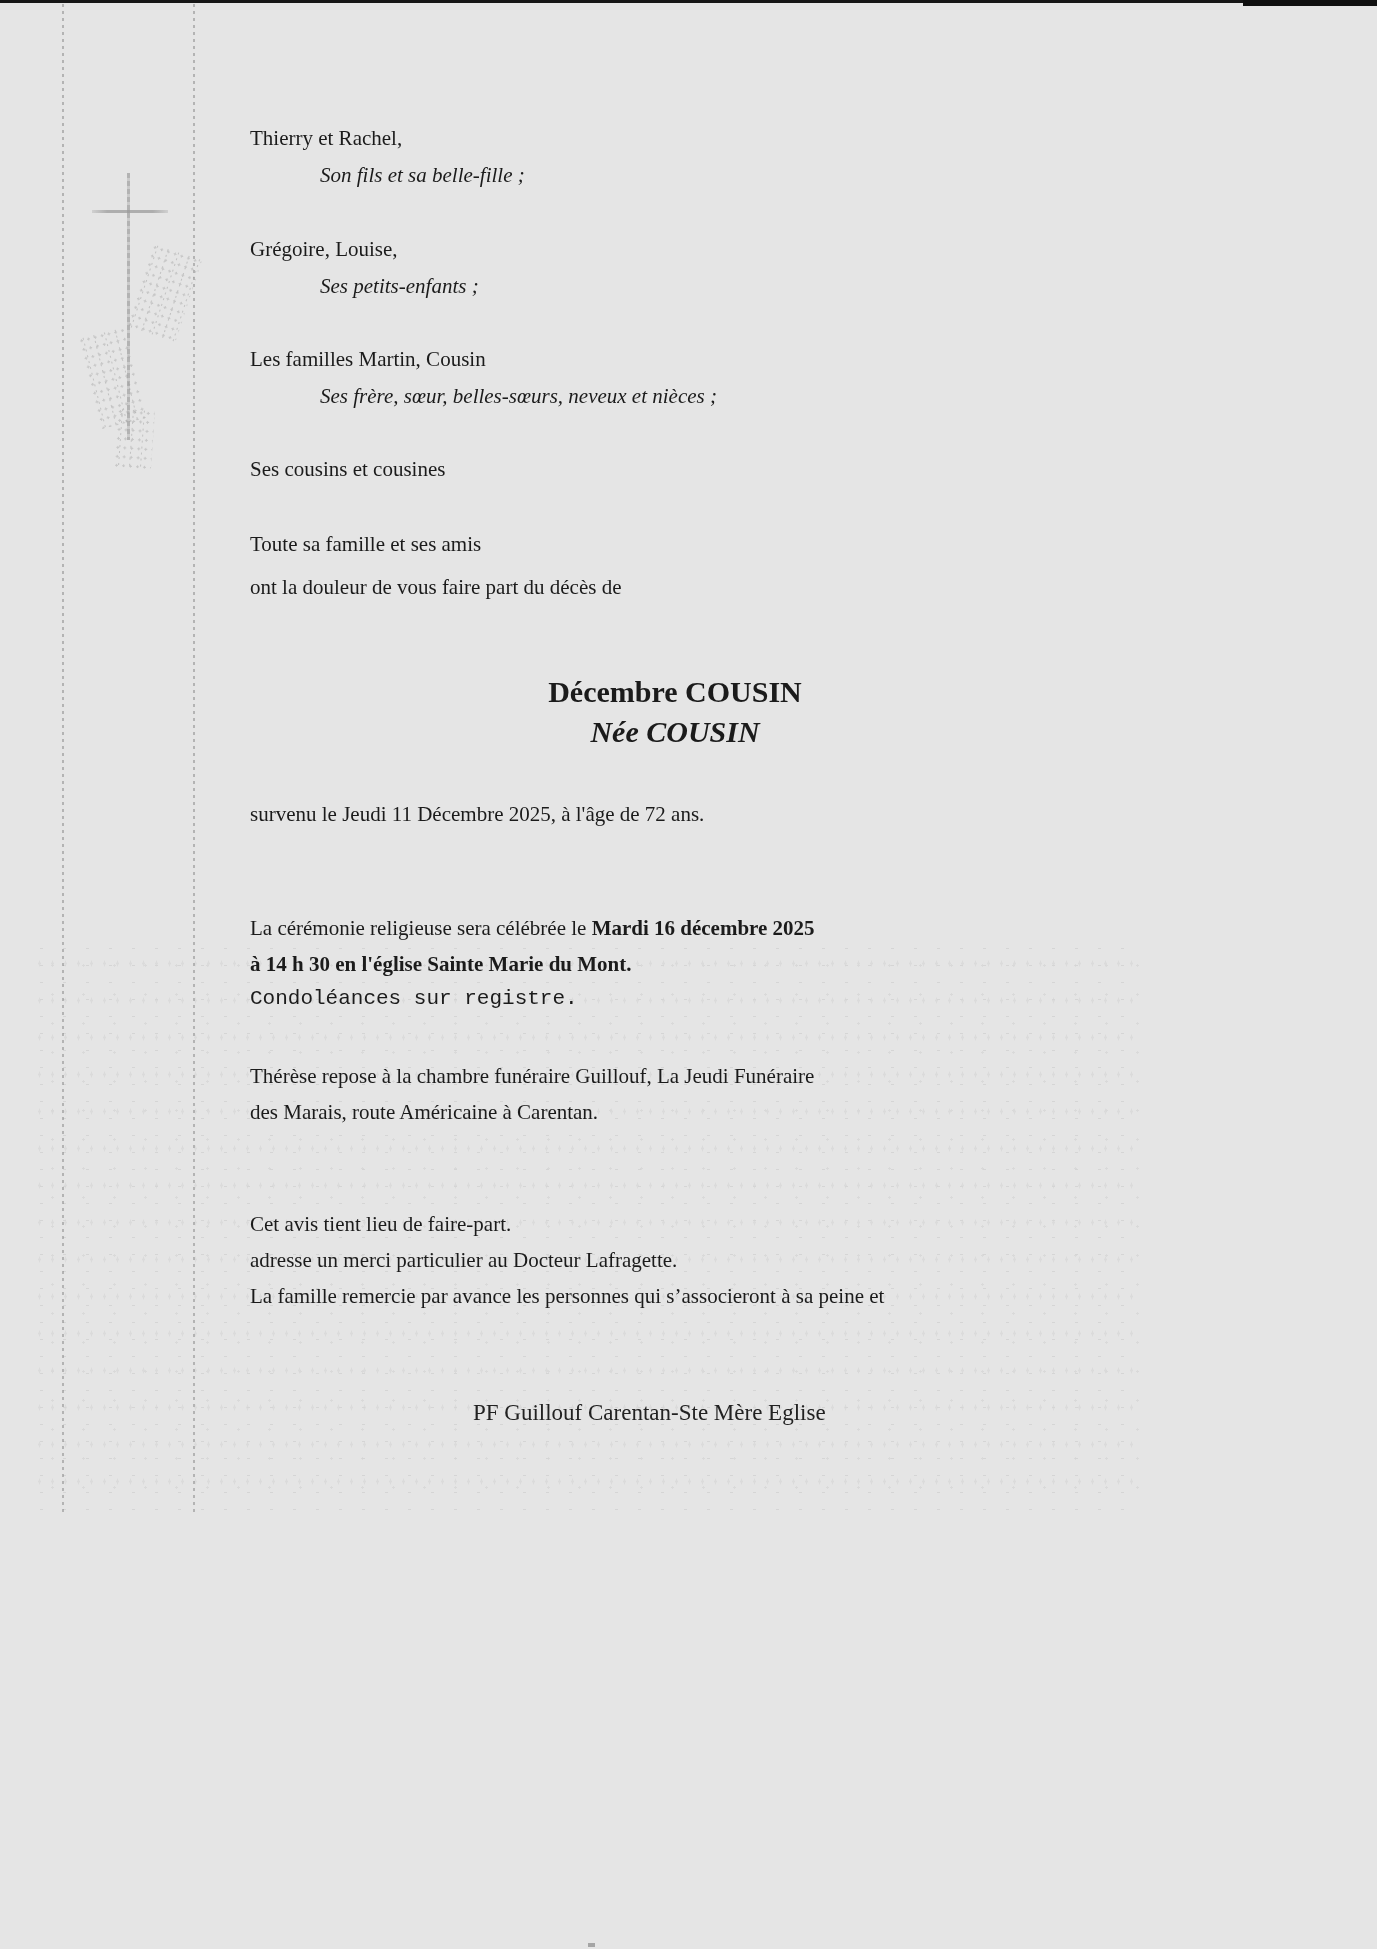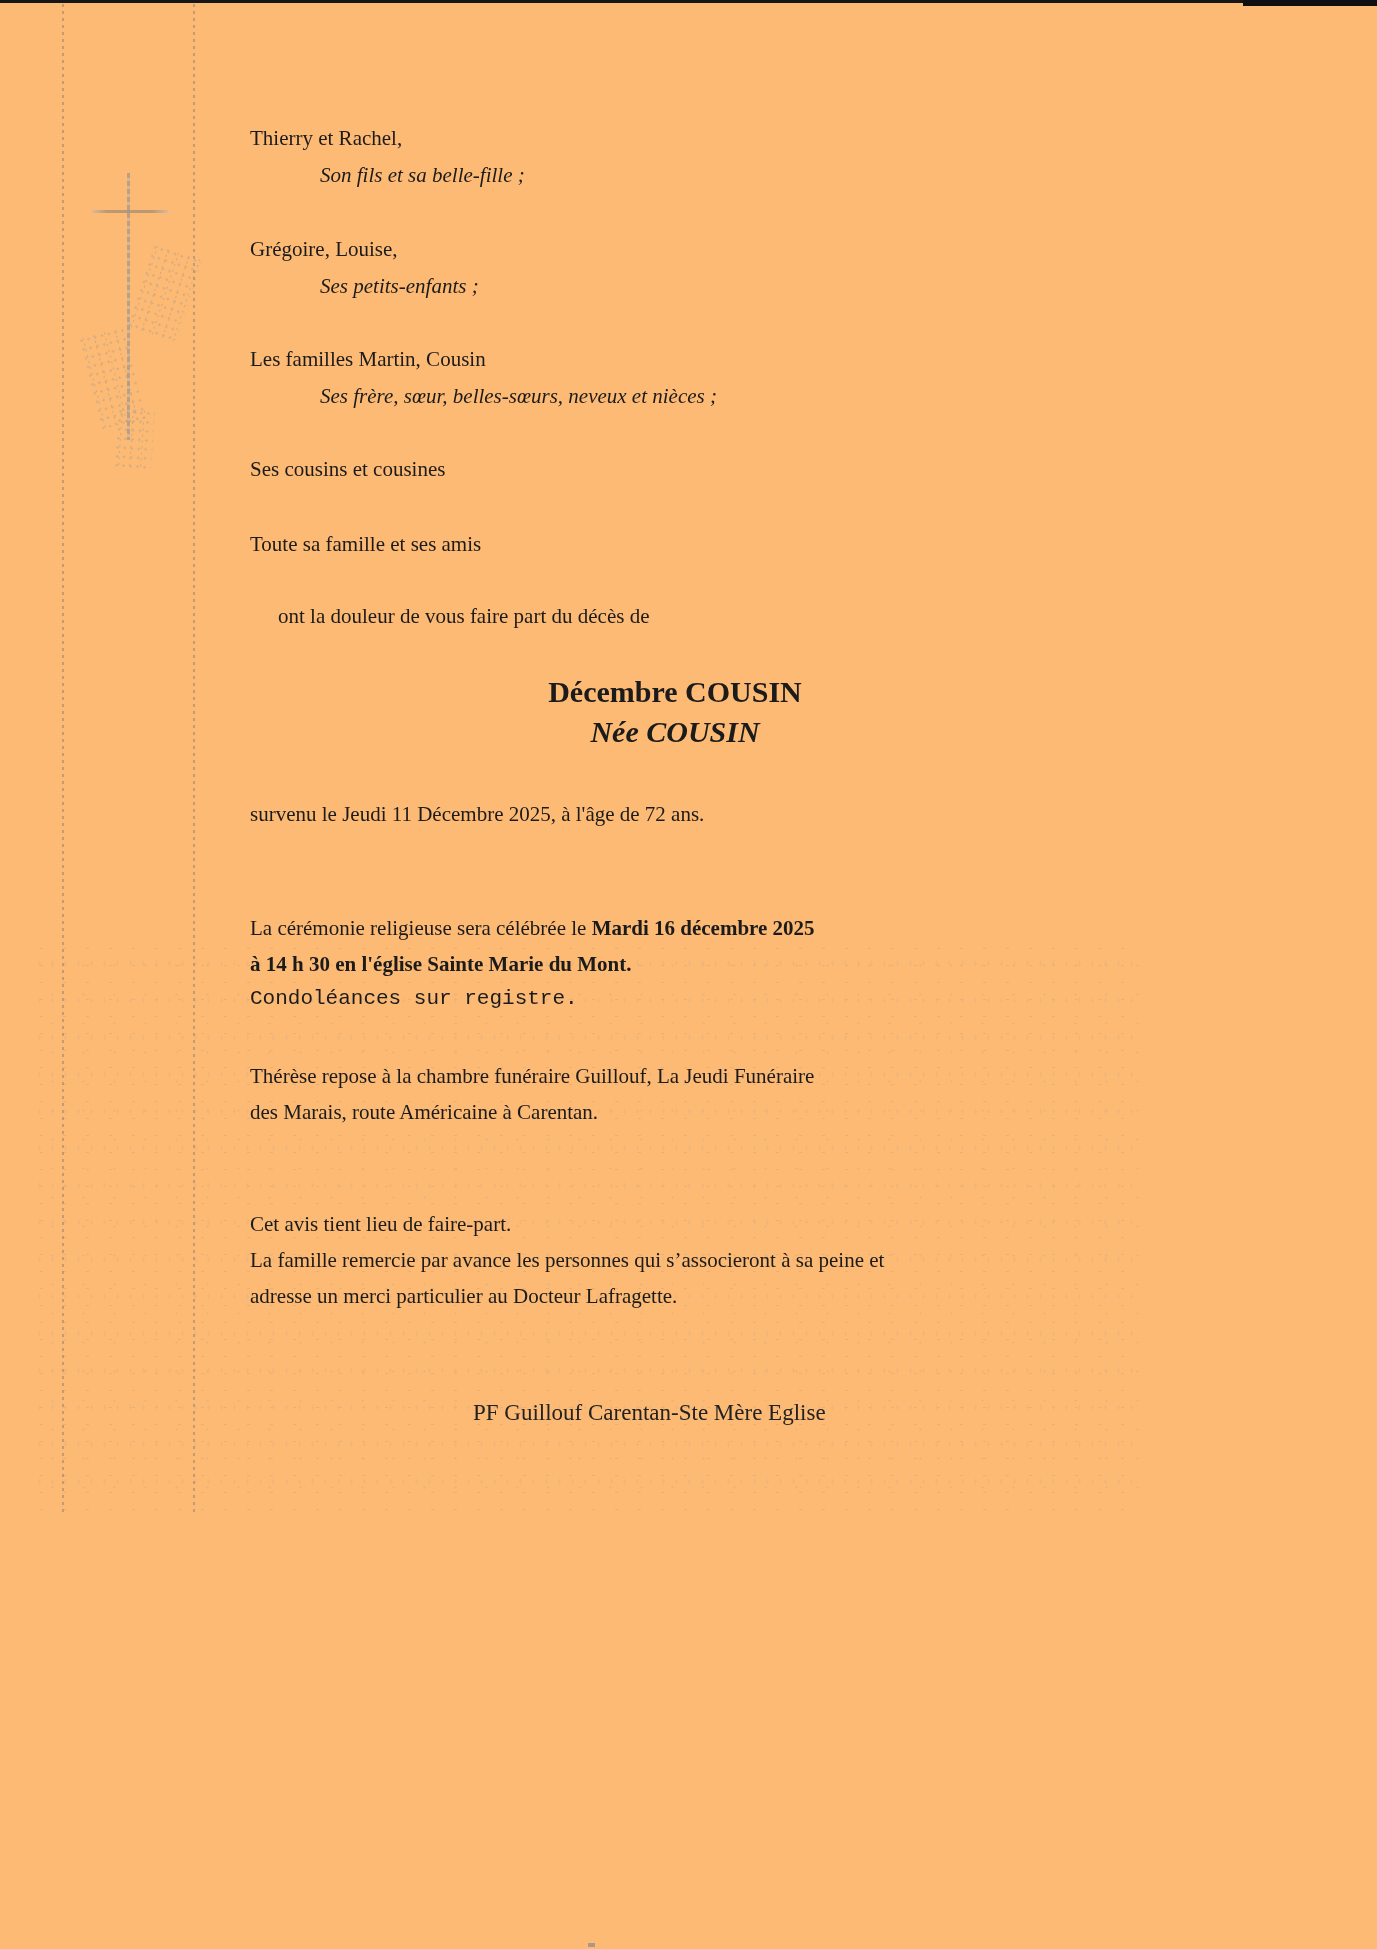--- a/index.html
+++ b/index.html
@@ -1,21 +1,21 @@
 <!DOCTYPE html>
 <html><head>
 <meta charset="utf-8">
 <style>
   html,body{margin:0;padding:0;}
   body{
     width:1377px;height:1949px;position:relative;background:#ffffff;
     font-family:"Liberation Serif","DejaVu Serif",serif;color:#1b1b1b;
     overflow:hidden;
   }
-  .page{position:absolute;inset:0;background:#fdba74;}
+  .page{position:absolute;inset:0;background:#e5e5e5;}
 
   
   .scan-strip{position:absolute;top:0;left:0;width:1377px;height:3px;background:#161616;}
   .scan-strip-right{position:absolute;top:0;left:1243px;width:134px;height:6px;background:#101010;}
 
   
   .vline{position:absolute;top:4px;width:2px;height:1510px;opacity:.45;
     background:repeating-linear-gradient(to bottom,#777 0 3px,transparent 3px 7px);}
   .vline-a{left:62px;}
   .vline-b{left:193px;}
@@ -43,21 +43,21 @@
   .smudge{position:absolute;left:588px;top:1943px;width:7px;height:4px;background:#8a8a8a;opacity:.7;}
 
   
   .line{position:absolute;left:250px;font-size:21px;line-height:37px;white-space:nowrap;}
   .indent{padding-left:70px;font-style:italic;}
   .tight{line-height:36px;}
   .b{font-weight:bold;}
   .pre{white-space:pre-wrap;}
 
   .g1{top:120px;} .g2{top:231px;} .g3{top:341px;}
-  .g4{top:451px;} .g5{top:526px;} .intro{top:598px;margin-left:28px;}
+  .g4{top:451px;} .g5{top:526px;} .intro{top:569px;}
 
   .name-block{position:absolute;left:250px;top:672px;width:850px;text-align:center;
     font-size:30px;line-height:40px;font-weight:bold;}
   .maiden{font-style:italic;}
 
   .survenu{top:796px;} .ceremony{top:910px;} .condol{top:980px;font-family:Liberation Mono, monospace;}
   .repose{top:1058px;} .notice{top:1206px;}
 
   .footer{position:absolute;left:473px;top:1400px;font-size:23px;line-height:26px;white-space:nowrap;color:#222;}
 </style>
@@ -120,19 +120,19 @@
 
   <div class="line condol">Condoléances sur registre.</div>
 
   <div class="line tight repose">
     <div>Thérèse repose à la chambre funéraire Guillouf, La Jeudi Funéraire</div>
     <div>des Marais, route Américaine à Carentan.</div>
   </div>
 
   <div class="line tight notice">
     <div>Cet avis tient lieu de faire-part.</div>
+    <div>adresse un merci particulier au Docteur Lafragette.</div>
     <div>La famille remercie par avance les personnes qui s’associeront à sa peine et</div>
-    <div>adresse un merci particulier au Docteur Lafragette.</div>
   </div>
 
   <div class="footer">PF Guillouf Carentan-Ste Mère Eglise</div>
 
 </div>
 
 </body></html>

